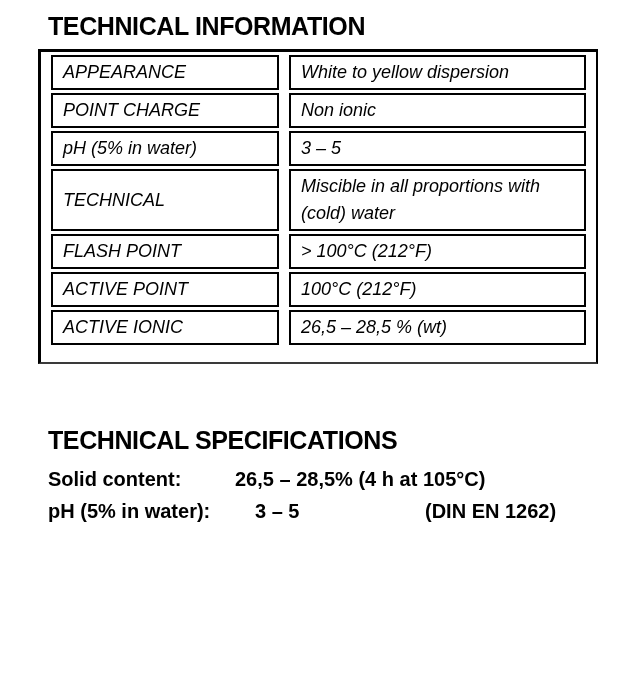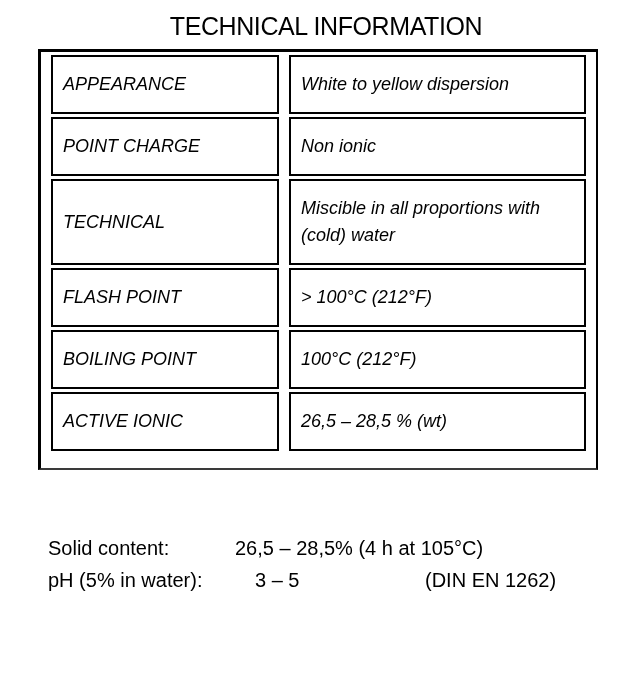--- a/index.html
+++ b/index.html
@@ -13,25 +13,24 @@
     overflow: hidden;
   }
   .doc {
     position: absolute;
     left: 38px;
     top: 12px;
     width: 566px;
   }
   .section-title {
     font-size: 25px;
-    font-weight: normal;
+    font-weight: bold;
     letter-spacing: -0.4px;
     margin: 0 0 8px 10px;
     white-space: nowrap;
-    text-align: center;
   }
   
   .ti-box {
     border: 3px solid #000000;
     border-right-width: 2px;
     border-bottom: 2px solid #3a3a3a;
     width: 560px;
     box-sizing: border-box;
     padding: 0 0 14px 0;
     background: #ffffff;
@@ -40,39 +39,40 @@
     border-collapse: separate;
     border-spacing: 10px 3px;
     width: 100%;
     table-layout: fixed;
   }
   table.ti td {
     border: 2px solid #000000;
     font-style: italic;
     font-size: 18px;
     line-height: 1.5;
-    padding: 14px 10px;
+    padding: 2px 10px;
     vertical-align: middle;
     background: #ffffff;
     overflow: hidden;
   }
   td.ti-label { width: 204px; }
   td.ti-value { padding-right: 38px; }
   
   .spec-section {
     margin-top: 62px;
   }
   .spec-lines {
     margin-left: 10px;
     font-size: 20px;
   }
   .spec-line {
     display: flex;
     line-height: 32px;
     white-space: nowrap;
+    font-weight: bold;
   }
   .spec-label { width: 187px; flex: 0 0 auto; }
   .spec-value { flex: 0 0 auto; }
   .spec-line.indent .spec-value { width: 190px; padding-left: 20px; box-sizing: border-box; }
   .spec-note { flex: 0 0 auto; text-align: right; }
 </style>
 </head>
 <body>
 
 <div class="doc">
@@ -84,40 +84,45 @@
       <tbody>
         <tr>
           <td class="ti-label">APPEARANCE</td>
           <td class="ti-value">White to yellow dispersion</td>
         </tr>
         <tr>
           <td class="ti-label">POINT CHARGE</td>
           <td class="ti-value">Non ionic</td>
         </tr>
         <tr>
+          <td class="ti-label">pH (5% in water)</td>
+          <td class="ti-value">3 – 5</td>
+        </tr>
+        <tr>
           <td class="ti-label">TECHNICAL</td>
           <td class="ti-value">Miscible in all proportions with (cold) water</td>
         </tr>
         <tr>
           <td class="ti-label">FLASH POINT</td>
           <td class="ti-value">&gt; 100°C (212°F)</td>
         </tr>
         <tr>
-          <td class="ti-label">BOILING POINT</td>
+          <td class="ti-label">ACTIVE POINT</td>
           <td class="ti-value">100°C (212°F)</td>
         </tr>
         <tr>
           <td class="ti-label">ACTIVE IONIC</td>
           <td class="ti-value">26,5 – 28,5 % (wt)</td>
         </tr>
       </tbody>
     </table>
   </div>
 
   <div class="spec-section">
+    <h1 class="section-title">TECHNICAL SPECIFICATIONS</h1>
     <div class="spec-lines">
       <div class="spec-line">
         <span class="spec-label">Solid content:</span>
         <span class="spec-value">26,5 – 28,5% (4 h at 105°C)</span>
         <span class="spec-note"></span>
       </div>
       <div class="spec-line indent">
         <span class="spec-label">pH (5% in water):</span>
         <span class="spec-value">3 – 5</span>
         <span class="spec-note">(DIN EN 1262)</span>

